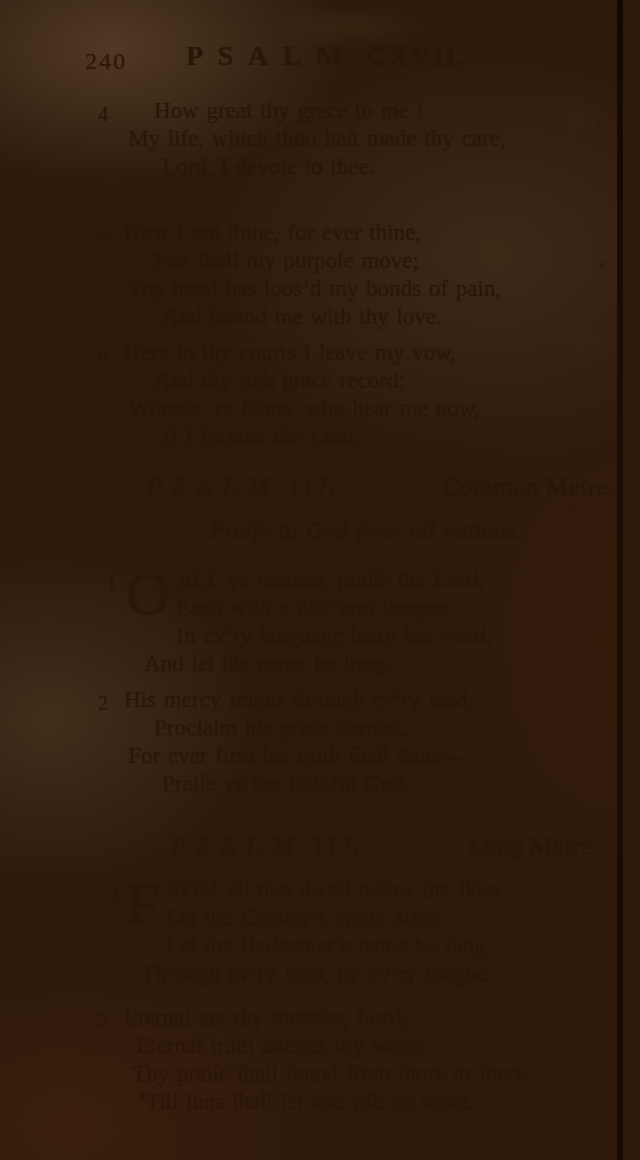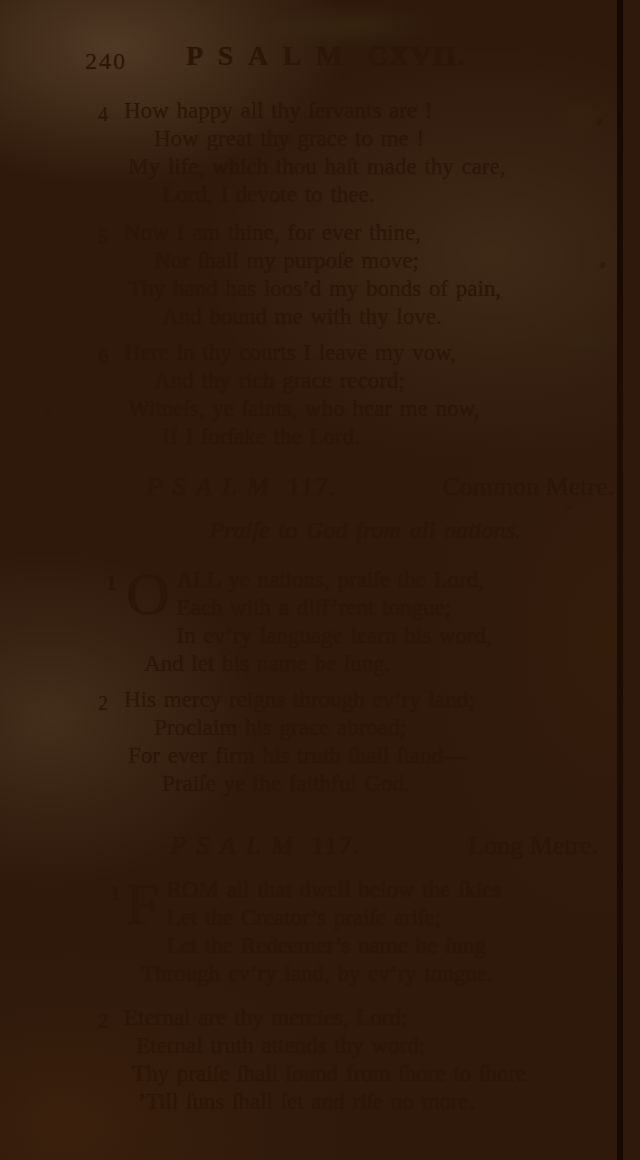--- a/index.html
+++ b/index.html
@@ -111,21 +111,20 @@
 
     <div class="running-head">
       <span class="pagenum">240</span>
       <div class="head-title">
         <span class="head-word">PSALM</span><span class="head-num">CXVII.</span>
       </div>
     </div>
 
     <div class="verse" style="top:97px">
       <span class="vnum">4</span>
-      <span class="vline l1">How happy all thy ſervants are !</span>
       <span class="vline l2">How great thy grace to me !</span>
       <span class="vline l3">My life, which thou haſt made thy care,</span>
       <span class="vline l4">Lord, I devote to thee.</span>
     </div>
 
     <div class="verse" style="top:219px">
       <span class="vnum">5</span>
       <span class="vline l1">Now I am thine, for ever thine,</span>
       <span class="vline l2">Nor ſhall my purpoſe move;</span>
       <span class="vline l3">Thy hand has loos’d my bonds of pain,</span>

